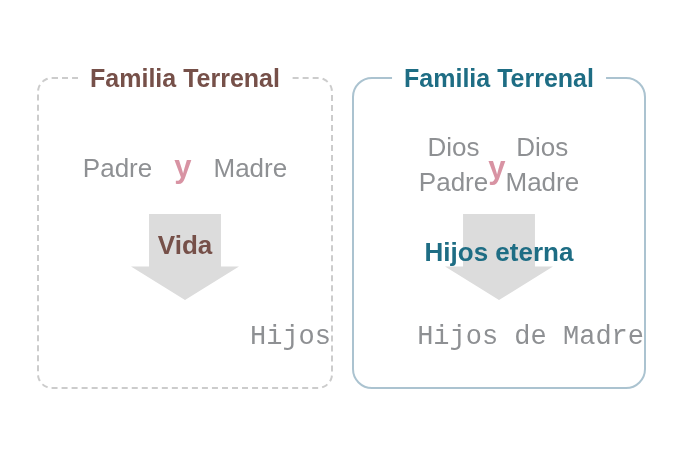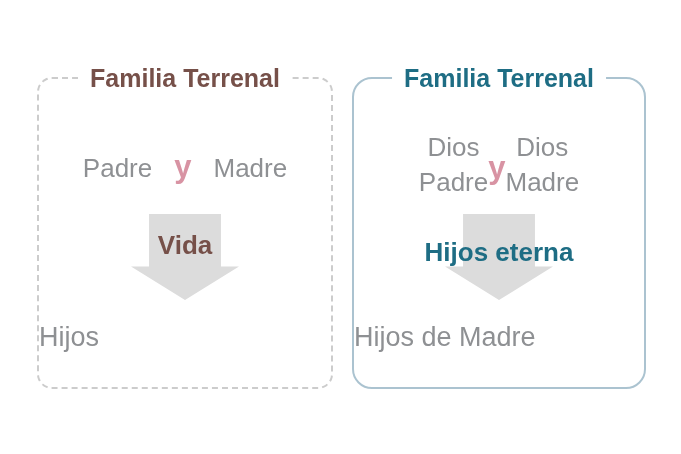--- a/index.html
+++ b/index.html
@@ -112,25 +112,26 @@
   .celestial .arrow-label {
     top: 173px;
     color: var(--celestial-title, #1e6d84);
   }
   .result {
     position: absolute;
     top: 258px;
     left: 0;
     right: 0;
     transform: translateY(-50%);
-    text-align: left;
+    text-align: right;
     color: var(--gray-text, #8e9093);
     font-size: 27px;
     font-weight: 400;
     white-space: nowrap;
+    font-family: Liberation Mono, monospace;
   }
 </style>
 </head>
 <body>
 
 <div class="canvas">
 
   <section class="box terrenal">
     <span class="box-title">Familia Terrenal</span>
 

